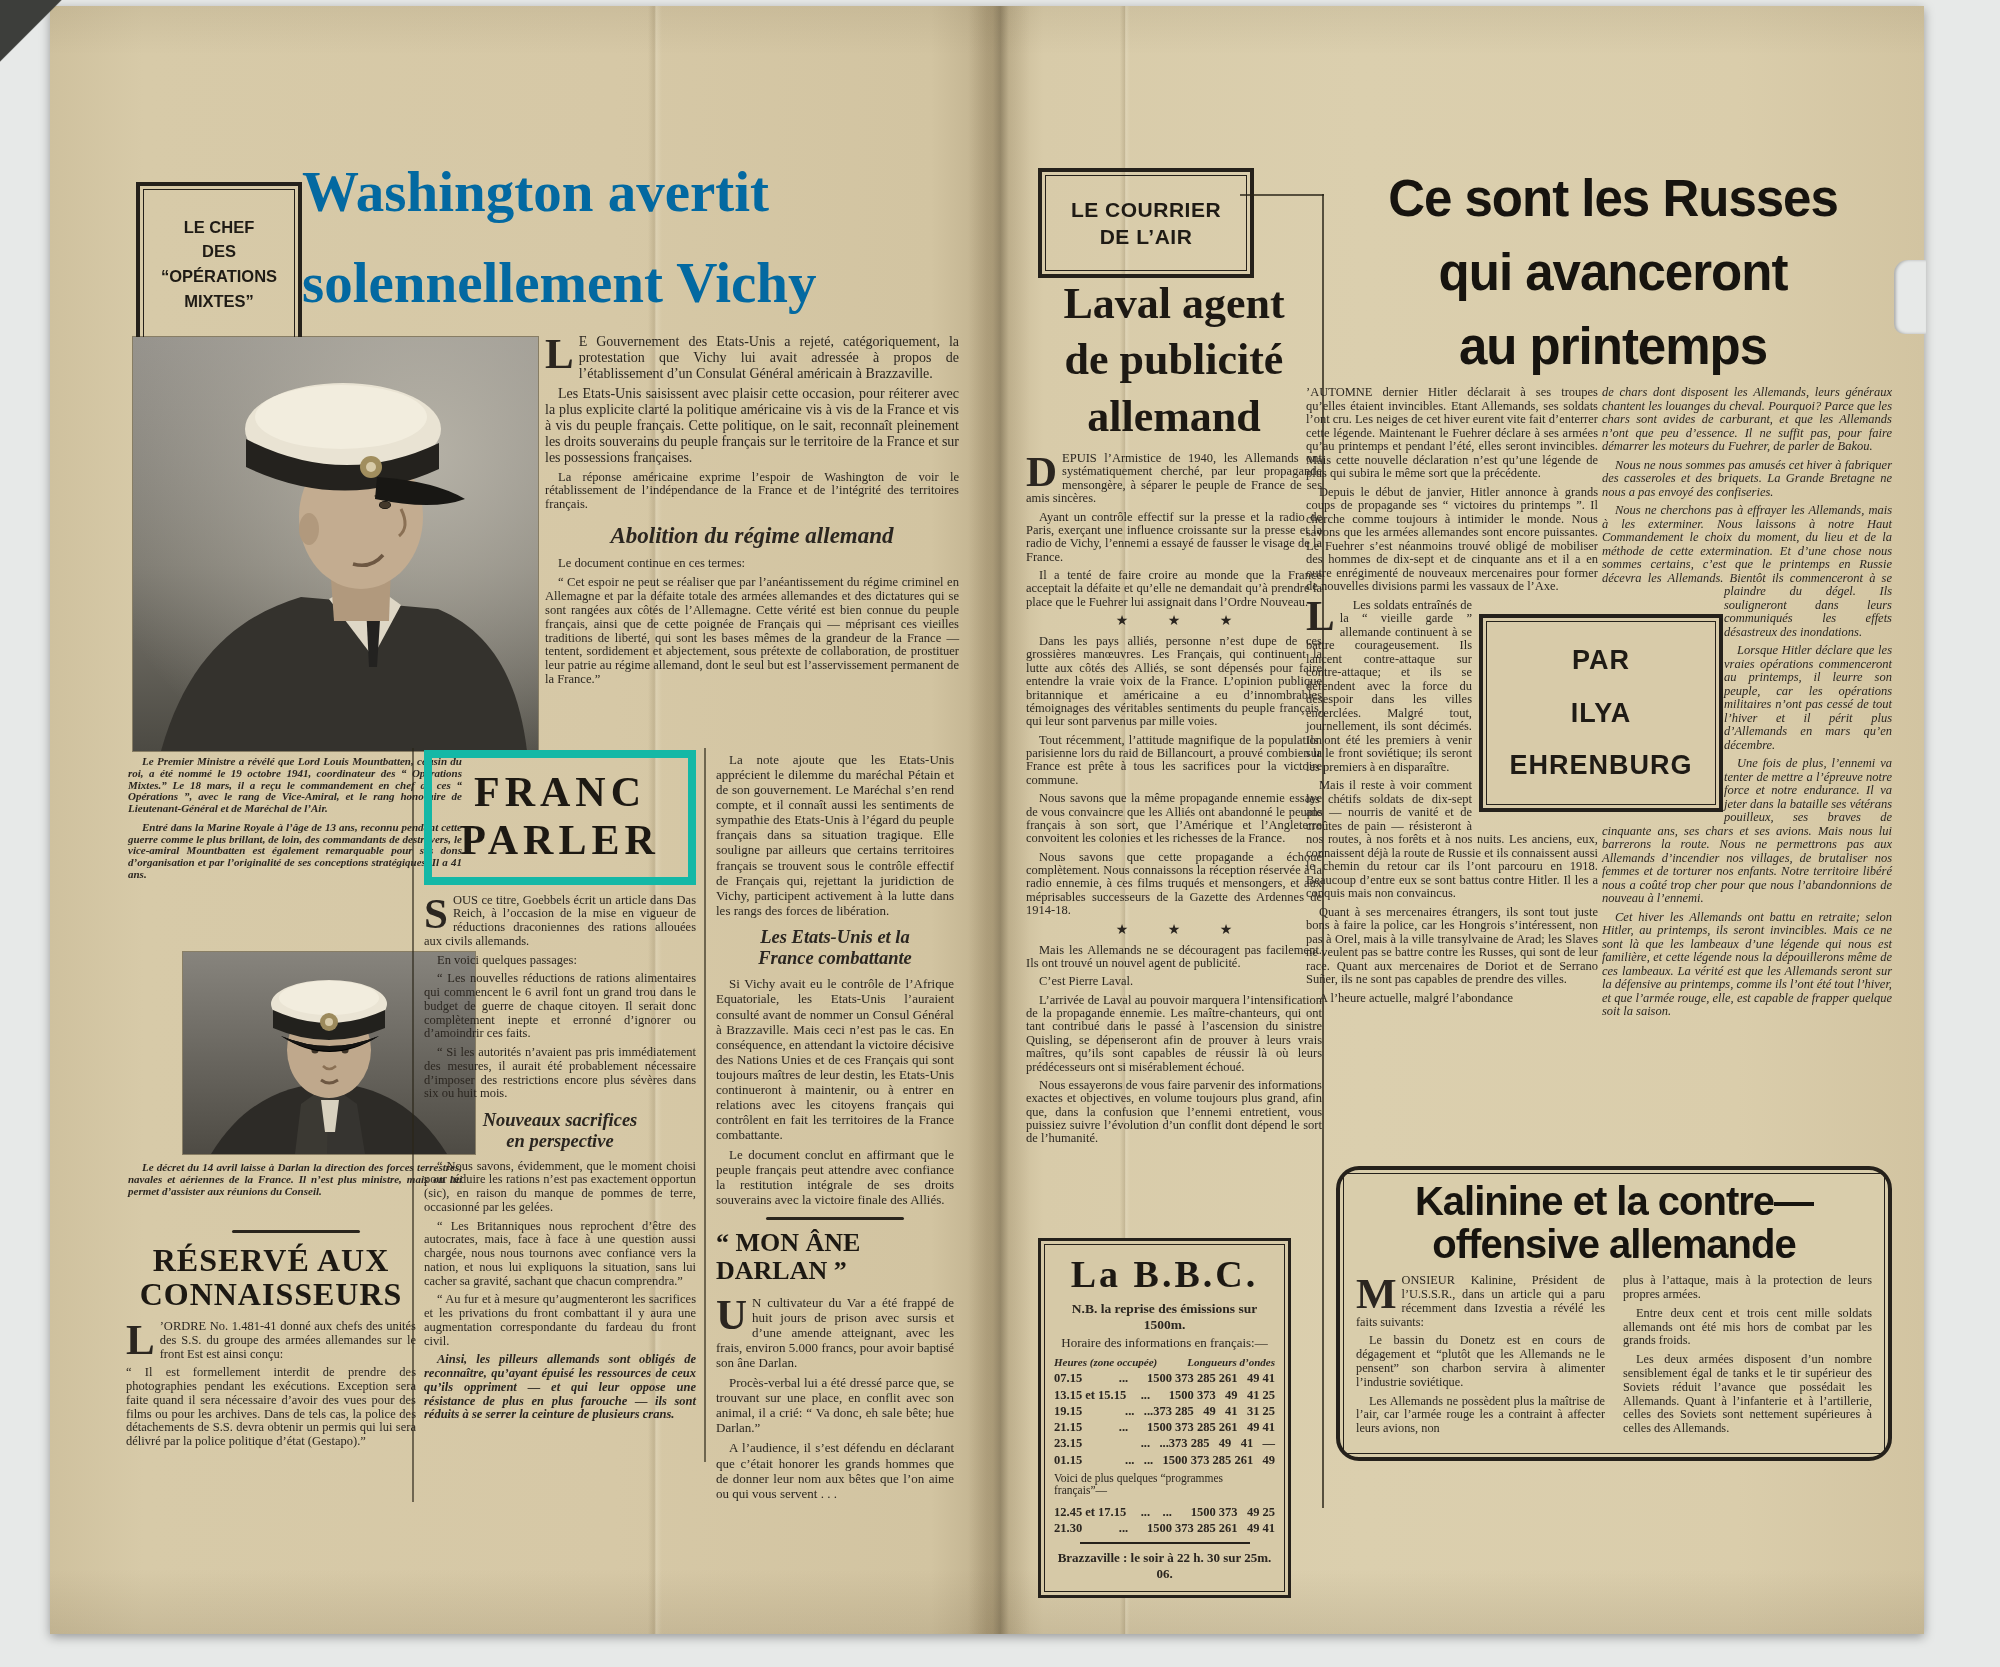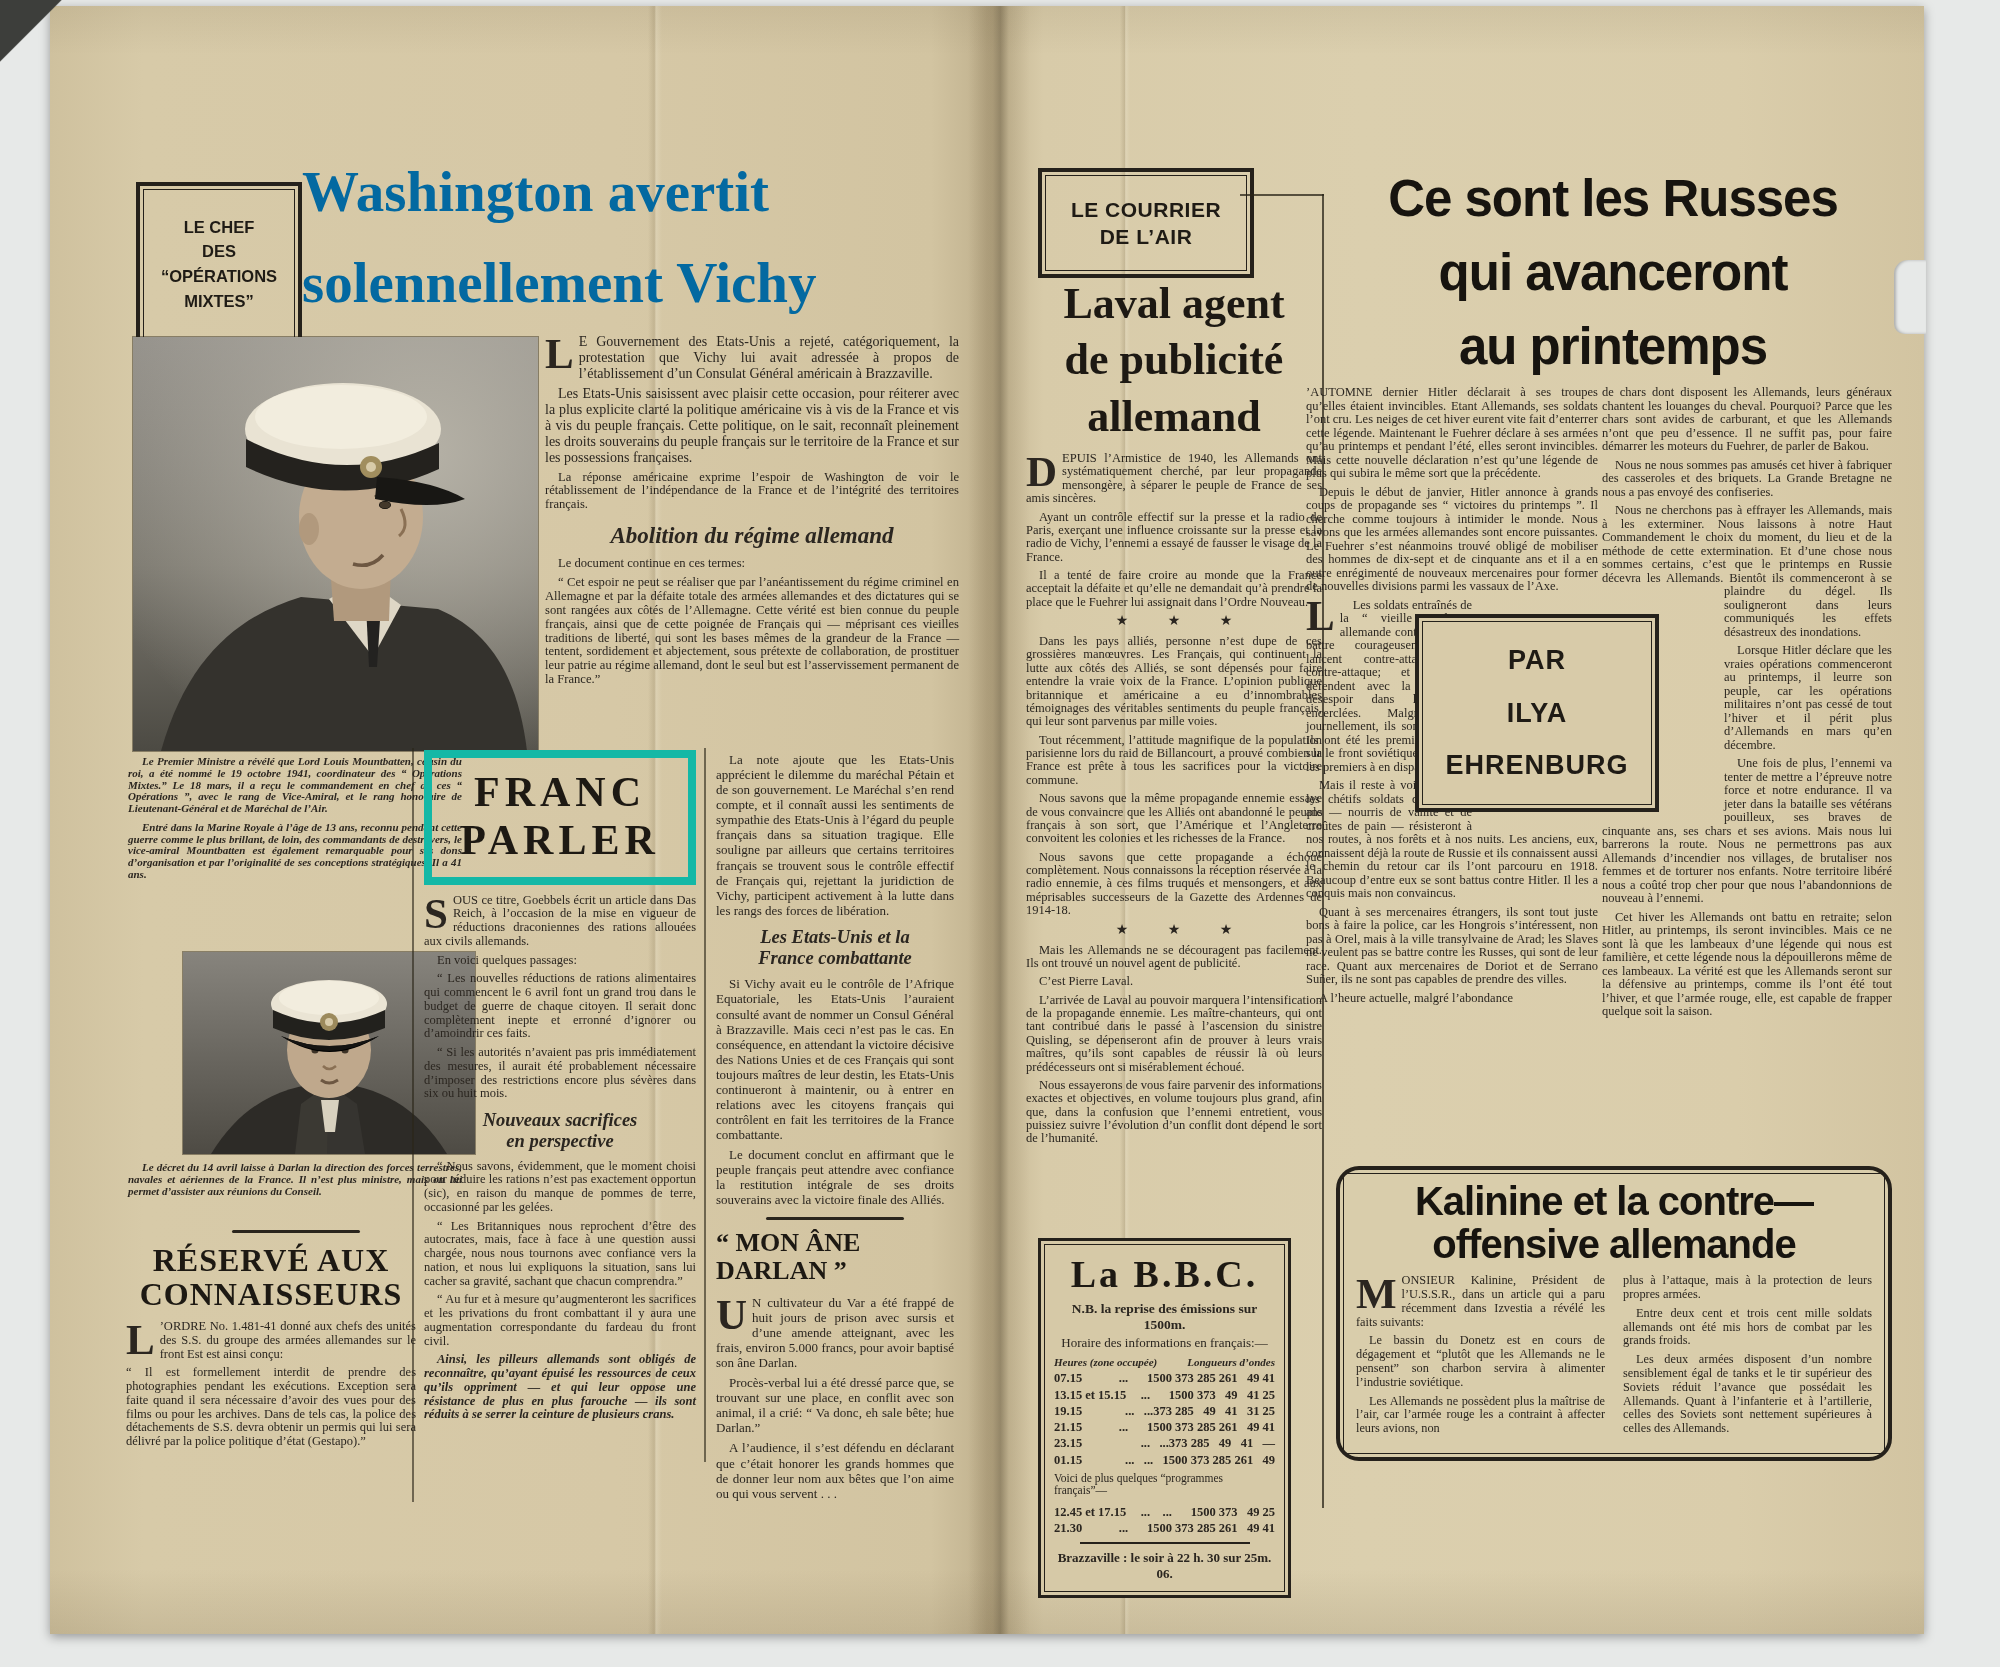--- a/index.html
+++ b/index.html
@@ -94,28 +94,28 @@
   .bbc-row .waves{white-space:pre;}
   .bbc-note{font-weight:normal;font-size:11.5px;margin:4px 0 8px;}
   .bbc-rule{height:2px;background:#25211b;width:170px;margin:6px auto 6px;}
   .bbc-footer{font-weight:bold;font-size:13px;text-align:center;}
 
   
   .russes-headline{left:1335px;top:162px;width:556px;font:bold 51px/1.45 "Liberation Sans",sans-serif;
     text-align:center;letter-spacing:-1px;color:#17140f;}
   .rcol{font-size:12.5px;line-height:1.08;}
   .rcol1{left:1306px;top:386px;width:292px;}
-  .rcol2{left:1602px;top:386px;width:290px;}
+  .rcol2{left:1602px;top:386px;width:290px;font-style:italic;}
   .sp{pointer-events:none;}
   .sp-r0{float:right;width:0;height:210px;}
   .sp-r1{float:right;clear:right;width:126px;height:232px;}
   .sp-l0{float:left;width:0;height:208px;}
   .sp-l1{float:left;clear:left;width:122px;height:220px;}
 
-  .byline{left:1415px;top:614px;width:244px;height:198px;z-index:5;background:#d8cba9;box-sizing:border-box;}
+  .byline{left:1479px;top:614px;width:244px;height:198px;z-index:5;background:#d8cba9;box-sizing:border-box;}
   .byline-in{display:flex;flex-direction:column;justify-content:space-evenly;align-items:center;
     font:bold 27px/1 "Liberation Sans",sans-serif;color:#1f1b15;letter-spacing:1px;}
 
   .kbox{left:1336px;top:1166px;width:556px;z-index:5;background:#d9cdab;box-sizing:border-box;border-radius:23px;}
   .khead{font:bold 40px/1.08 "Liberation Sans",sans-serif;text-align:center;letter-spacing:-1px;
     color:#17140f;padding-top:6px;}
   .kcols{display:flex;gap:18px;padding:8px 12px 12px;}
   .kcol{flex:1;font-size:12.3px;line-height:1.12;text-align:justify;}
 </style>
 </head>

